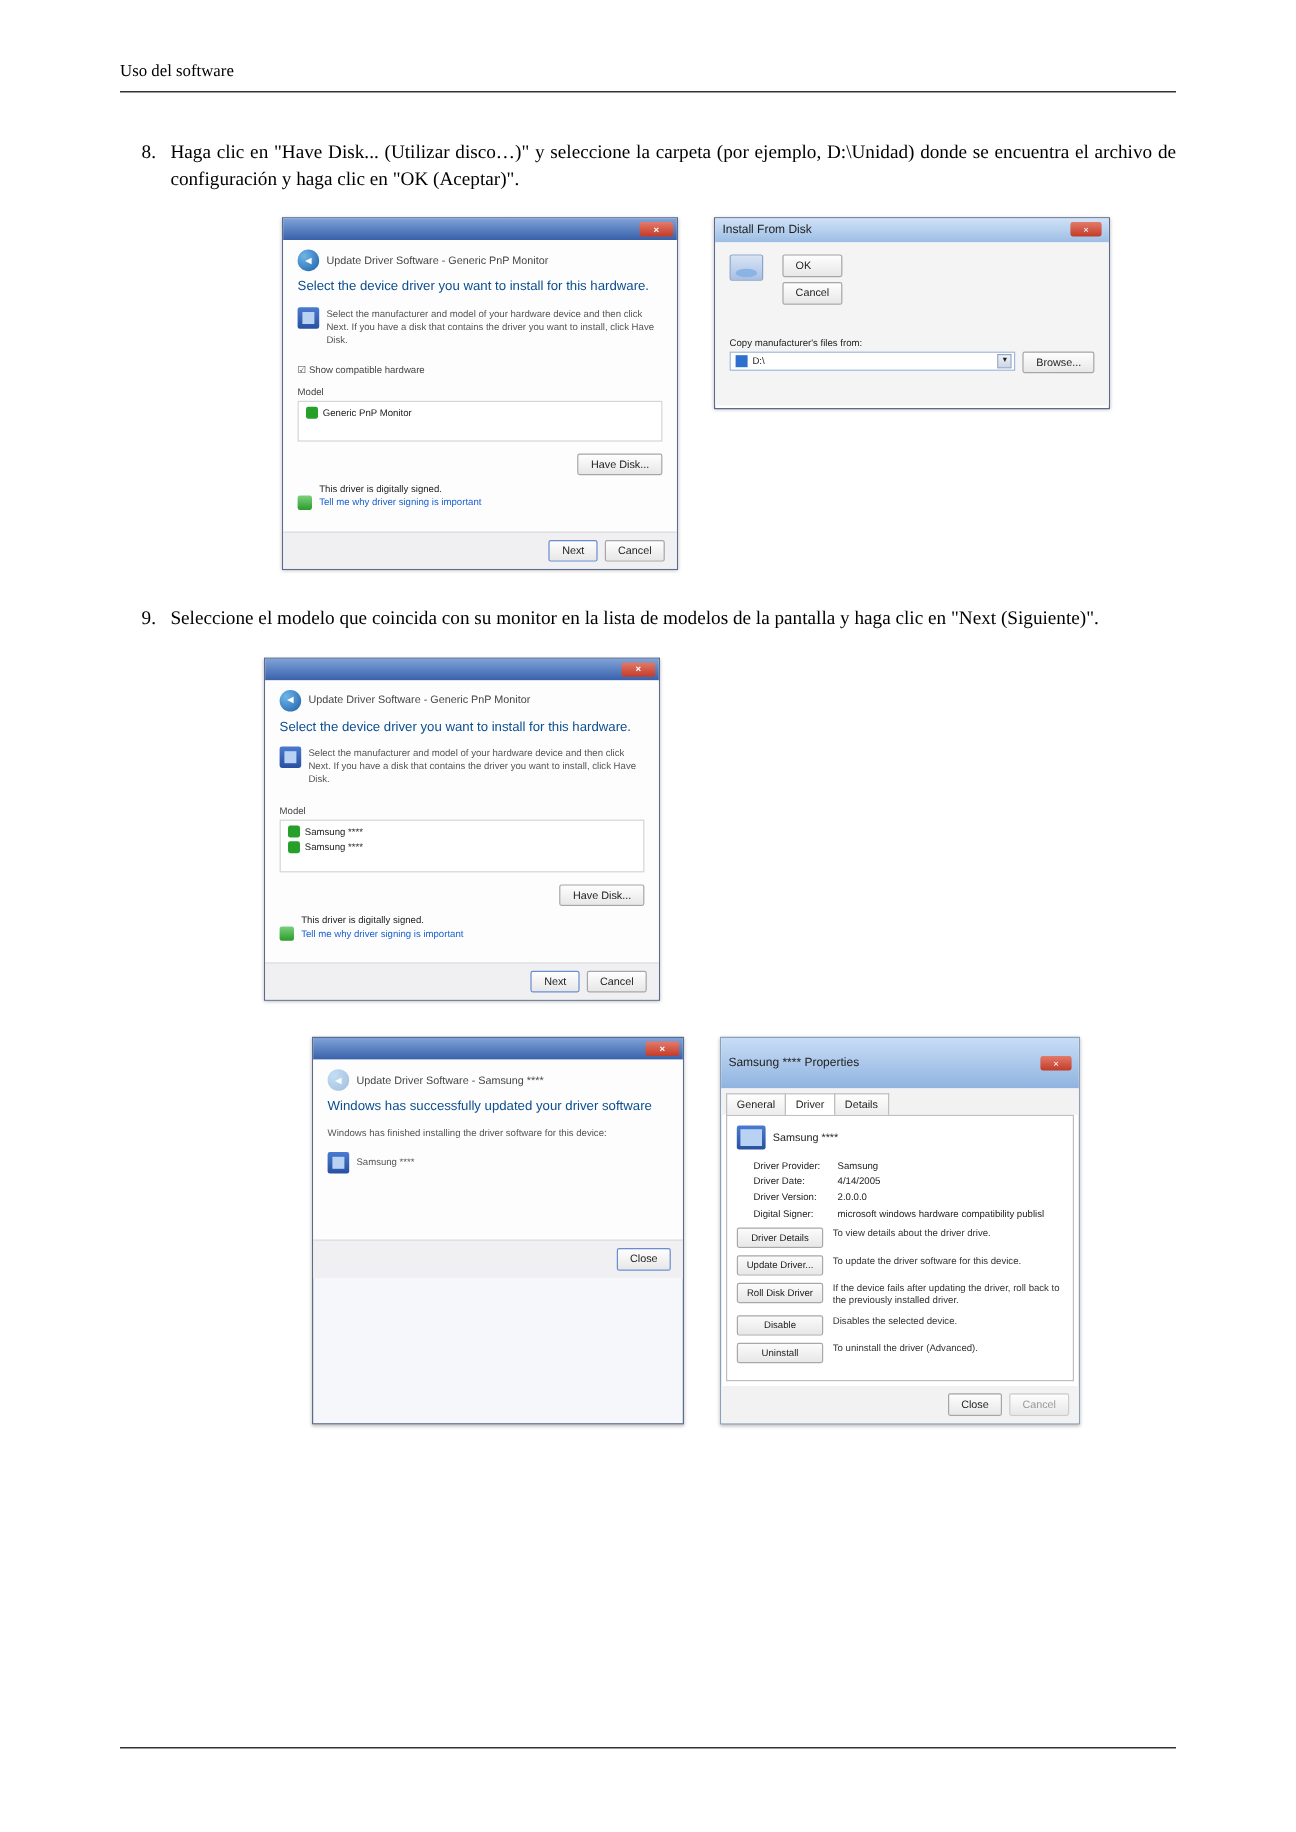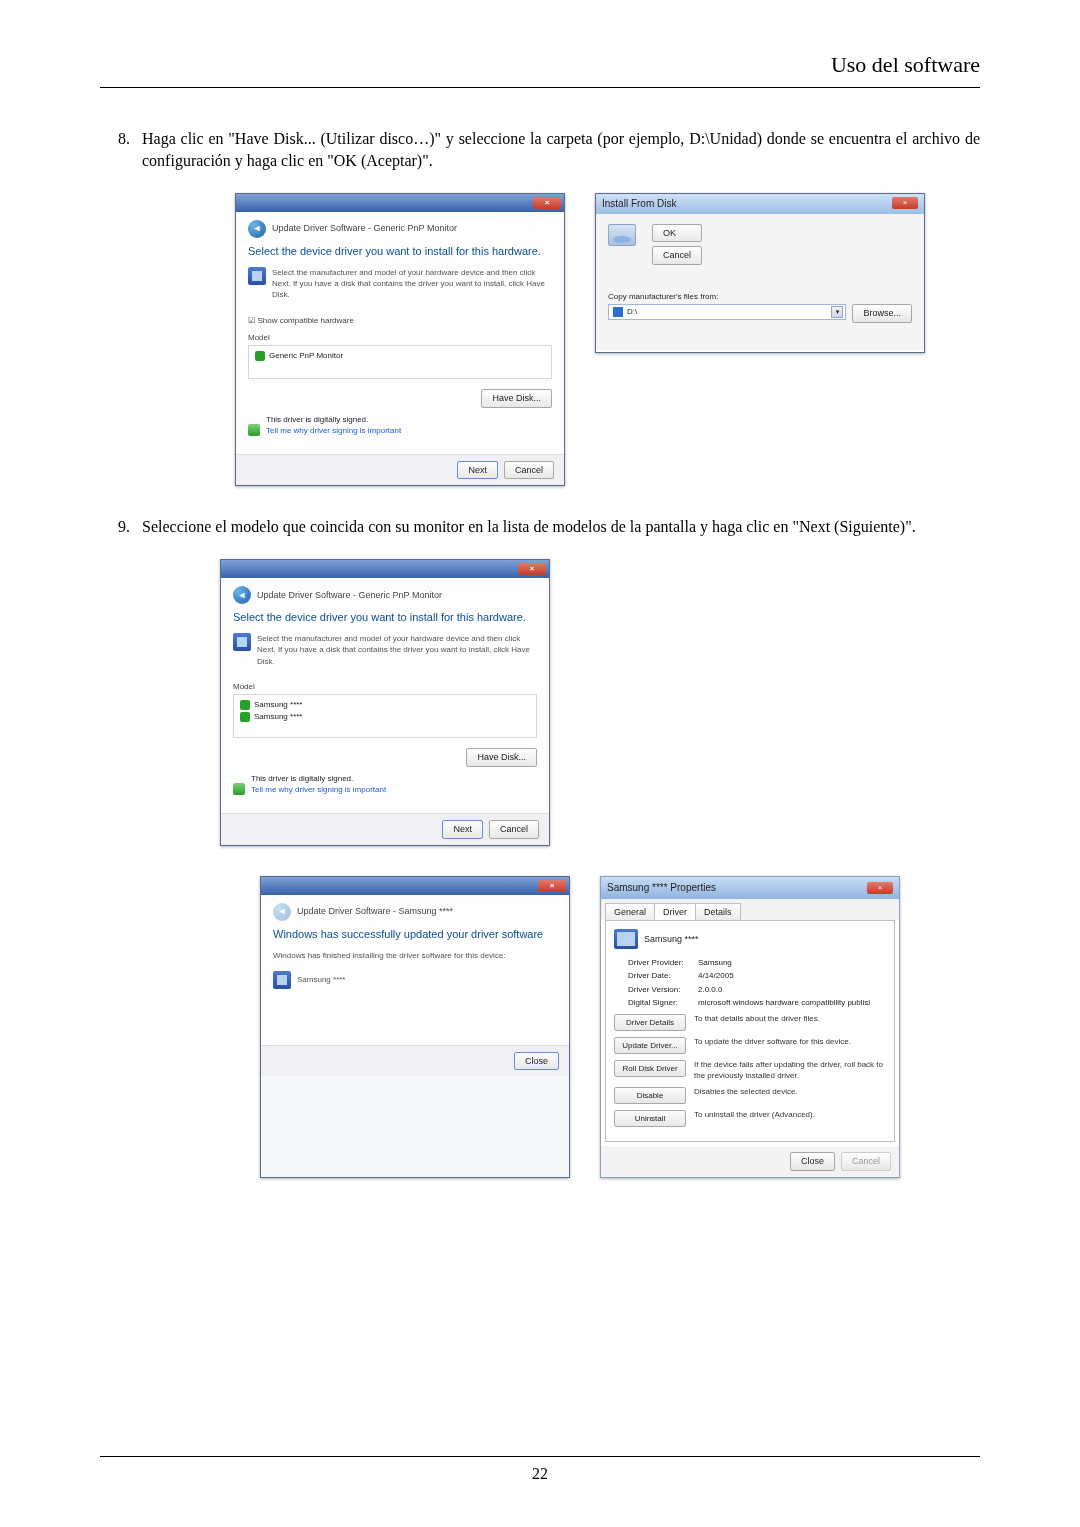--- a/index.html
+++ b/index.html
@@ -11,22 +11,22 @@
     color: #000;
     font-size: 16px;
     line-height: 1.4;
   }
   .page {
     padding: 50px 100px 40px 100px;
     position: relative;
     min-height: 1527px;
   }
   .header-title {
-    text-align: right;
-    font-size: 22px;
+    text-align: left;
+    font-size: 14px;
     padding-bottom: 4px;
   }
   hr.rule {
     border: none;
     border-top: 1px solid #000;
     margin: 2px 0 40px 0;
   }
   .step {
     display: flex;
     margin-bottom: 20px;
@@ -150,21 +150,21 @@
   
   .props {
     width: 300px;
     border: 1px solid #8aa0bb;
     font-family: "Segoe UI", Tahoma, sans-serif;
     font-size: 9px; color:#222;
     box-shadow: 0 1px 3px rgba(0,0,0,0.3);
   }
   .props-title {
     background: linear-gradient(180deg,#c8ddf6,#8fb3df);
-    padding:4px 6px; font-size:10px; display:flex; justify-content:space-between; align-items:center;
+    padding:14px 6px; font-size:10px; display:flex; justify-content:space-between; align-items:center;
   }
   .props-tabs { display:flex; background:#f2f2f2; padding:4px 4px 0 4px; gap:0;}
   .props-tab {
     font-size:9px; padding:2px 8px; border:1px solid #bfbfbf;
     background:linear-gradient(#fefefe,#ececec);
     border-bottom:none; margin-right:-1px;
   }
   .props-tab.active { background:#fff; position:relative; z-index:2;}
   .props-panel { background:#fff; border:1px solid #bfbfbf; margin:0 4px 4px 4px; padding:8px;}
   .props-dev { display:flex; align-items:center; gap:6px; margin-bottom:8px;}
@@ -375,21 +375,21 @@
             <div class="k">Driver Version:</div>
             <div>2.0.0.0</div>
           </div>
         <div class="props-kv">
             <div class="k">Digital Signer:</div>
             <div>microsoft windows hardware compatibility publisl</div>
           </div>
 
         <div class="props-btn-row">
             <div class="pbtn">Driver Details</div>
-            <div class="pdesc">To that details about the driver files.</div>
+            <div class="pdesc">To view details about the driver drive.</div>
           </div>
         <div class="props-btn-row">
             <div class="pbtn">Update Driver...</div>
             <div class="pdesc">To update the driver software for this device.</div>
           </div>
         <div class="props-btn-row">
             <div class="pbtn">Roll Disk Driver</div>
             <div class="pdesc">If the device fails after updating the driver, roll back to the previously installed driver.</div>
           </div>
         <div class="props-btn-row">
@@ -402,14 +402,13 @@
           </div>
       </div>
       <div class="props-footer">
         <div class="fw-btn">Close</div>
         <div class="fw-btn" style="color:#999;border-color:#ccc;">Cancel</div>
       </div>
     </div>
   </div>
 
   <hr class="foot-rule">
-  <div class="page-number">22</div>
 </div>
 
 </body></html>

